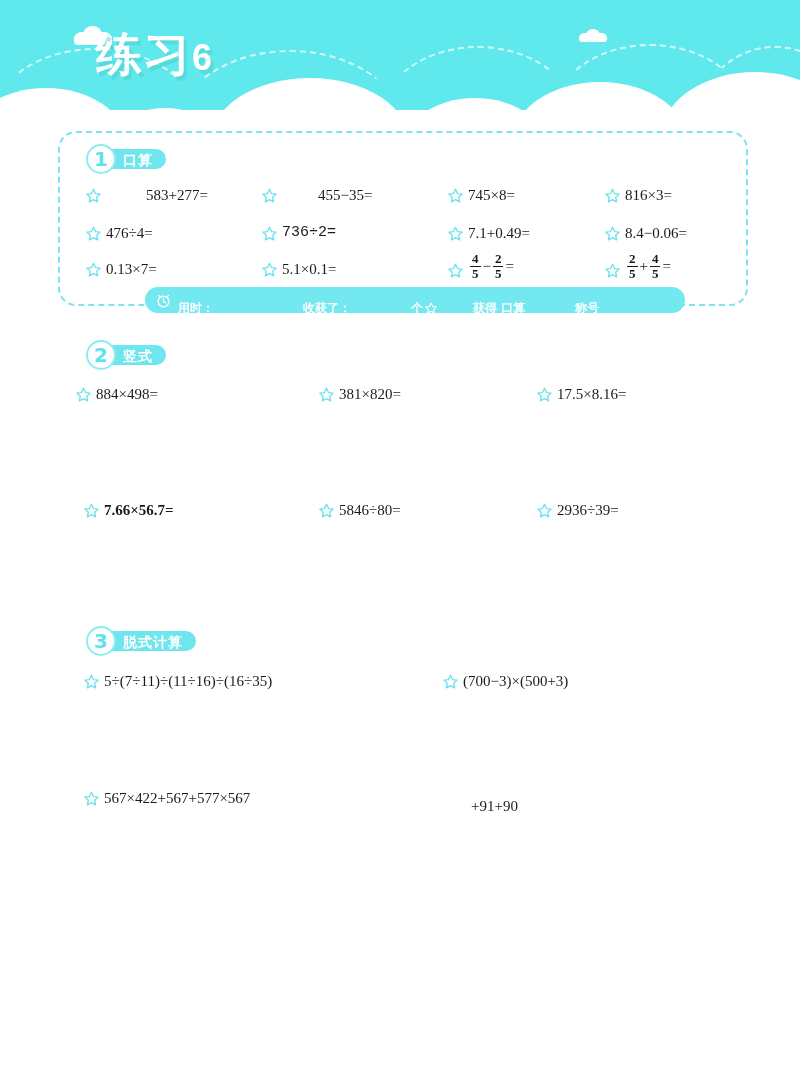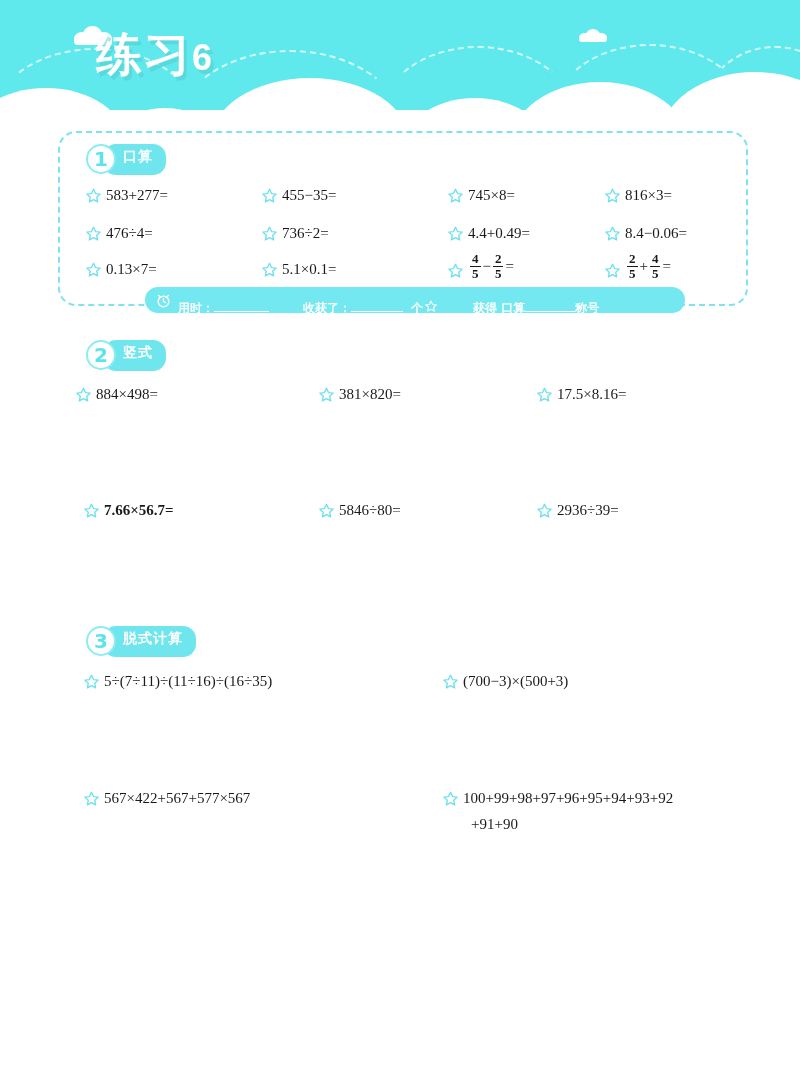--- a/index.html
+++ b/index.html
@@ -106,25 +106,25 @@
     font-size: 20px;
     color: #5fe3ea;
   }
   .badge .pill {
     position: relative;
     margin-left: -13px;
     padding: 3px 13px 3px 20px;
     background: #6fe6ee;
     border-radius: 13px;
     color: #ffffff;
-    font-family: Liberation Sans, sans-serif;
+    font-family: Liberation Mono, monospace;
     font-size: 14px;
     font-weight: bold;
     letter-spacing: 1px;
-    height: 31px;
+    height: 20px;
     line-height: 18px;
     white-space: nowrap;
   }
 
   
   .panel1 {
     position: absolute;
     left: 58px;
     top: 131px;
     width: 690px;
@@ -181,21 +181,21 @@
     font-family: "DejaVu Sans", sans-serif;
     font-size: 12px;
     font-weight: bold;
     padding-left: 10px;
   }
   .strip .clock {
     width: 17px; height: 17px;
     margin-right: 6px;
     flex: 0 0 auto;
   }
-  .strip .seg { display: inline-flex; white-space: nowrap; margin-top: 16px; }
+  .strip .seg { display: inline-flex; align-items: center; white-space: nowrap; margin-top: 16px; }
   .blank {
     display: inline-block;
     border-bottom: 1.5px solid #ffffff;
     height: 12px;
   }
   .w55 { width: 55px; }
   .w52 { width: 52px; }
   .w50 { width: 50px; }
   .sp20 { width: 34px; display:inline-block; }
   .sp6  { width: 8px; display:inline-block; }
@@ -240,27 +240,27 @@
     </div>
   </div>
 
   <div class="panel1"></div>
 
   <div class="badge" style="left:86px; top:146px;">
     <div class="circle">1</div>
     <div class="pill">口算</div>
   </div>
 
-  <div class="eq" style="left:86px; top:186px;">
+  <div class="eq" style="left:86px; top:186px;gap:40px;">
     <svg class="star" viewBox="0 0 24 24">
         <polygon points="12,2 15.2,8.9 22.6,9.8 17.2,14.9 18.6,22.2 12,18.6 5.4,22.2 6.8,14.9 1.4,9.8 8.8,8.9" fill="none" stroke="#6fe0ee" stroke-width="2.2" stroke-linejoin="round"></polygon>
       </svg>
     <span class="eq-text">583+277=</span>
   </div>
-  <div class="eq" style="left:262px; top:186px;">
+  <div class="eq" style="left:262px; top:186px;gap:36px;">
     <svg class="star" viewBox="0 0 24 24">
         <polygon points="12,2 15.2,8.9 22.6,9.8 17.2,14.9 18.6,22.2 12,18.6 5.4,22.2 6.8,14.9 1.4,9.8 8.8,8.9" fill="none" stroke="#6fe0ee" stroke-width="2.2" stroke-linejoin="round"></polygon>
       </svg>
     <span class="eq-text">455−35=</span>
   </div>
   <div class="eq" style="left:448px; top:186px;">
     <svg class="star" viewBox="0 0 24 24">
         <polygon points="12,2 15.2,8.9 22.6,9.8 17.2,14.9 18.6,22.2 12,18.6 5.4,22.2 6.8,14.9 1.4,9.8 8.8,8.9" fill="none" stroke="#6fe0ee" stroke-width="2.2" stroke-linejoin="round"></polygon>
       </svg>
     <span class="eq-text">745×8=</span>
@@ -271,31 +271,31 @@
       </svg>
     <span class="eq-text">816×3=</span>
   </div>
 
   <div class="eq" style="left:86px; top:224px;">
     <svg class="star" viewBox="0 0 24 24">
         <polygon points="12,2 15.2,8.9 22.6,9.8 17.2,14.9 18.6,22.2 12,18.6 5.4,22.2 6.8,14.9 1.4,9.8 8.8,8.9" fill="none" stroke="#6fe0ee" stroke-width="2.2" stroke-linejoin="round"></polygon>
       </svg>
     <span class="eq-text">476÷4=</span>
   </div>
-  <div class="eq" style="left:262px; top:224px;">
+  <div class="eq" style="left:262px; top:224px;font-family:Liberation Mono, monospace;">
     <svg class="star" viewBox="0 0 24 24">
         <polygon points="12,2 15.2,8.9 22.6,9.8 17.2,14.9 18.6,22.2 12,18.6 5.4,22.2 6.8,14.9 1.4,9.8 8.8,8.9" fill="none" stroke="#6fe0ee" stroke-width="2.2" stroke-linejoin="round"></polygon>
       </svg>
     <span class="eq-text">736÷2=</span>
   </div>
   <div class="eq" style="left:448px; top:224px;">
     <svg class="star" viewBox="0 0 24 24">
         <polygon points="12,2 15.2,8.9 22.6,9.8 17.2,14.9 18.6,22.2 12,18.6 5.4,22.2 6.8,14.9 1.4,9.8 8.8,8.9" fill="none" stroke="#6fe0ee" stroke-width="2.2" stroke-linejoin="round"></polygon>
       </svg>
-    <span class="eq-text">4.4+0.49=</span>
+    <span class="eq-text">7.1+0.49=</span>
   </div>
   <div class="eq" style="left:605px; top:224px;justify-content:space-between;">
     <svg class="star" viewBox="0 0 24 24">
         <polygon points="12,2 15.2,8.9 22.6,9.8 17.2,14.9 18.6,22.2 12,18.6 5.4,22.2 6.8,14.9 1.4,9.8 8.8,8.9" fill="none" stroke="#6fe0ee" stroke-width="2.2" stroke-linejoin="round"></polygon>
       </svg>
     <span class="eq-text">8.4−0.06=</span>
   </div>
 
   <div class="eq" style="left:86px; top:260px;">
     <svg class="star" viewBox="0 0 24 24">
@@ -435,24 +435,18 @@
     <span class="eq-text">(700−3)×(500+3)</span>
   </div>
 
   <div class="eq" style="left:84px; top:789px;">
     <svg class="star" viewBox="0 0 24 24">
         <polygon points="12,2 15.2,8.9 22.6,9.8 17.2,14.9 18.6,22.2 12,18.6 5.4,22.2 6.8,14.9 1.4,9.8 8.8,8.9" fill="none" stroke="#6fe0ee" stroke-width="2.2" stroke-linejoin="round"></polygon>
       </svg>
     <span class="eq-text">567×422+567+577×567</span>
   </div>
   <div class="eq" style="left:443px; top:789px; display:block;">
-    <div style="display:flex; align-items:center;">
-      <svg class="star" viewBox="0 0 24 24">
-          <polygon points="12,2 15.2,8.9 22.6,9.8 17.2,14.9 18.6,22.2 12,18.6 5.4,22.2 6.8,14.9 1.4,9.8 8.8,8.9" fill="none" stroke="#6fe0ee" stroke-width="2.2" stroke-linejoin="round"></polygon>
-        </svg>
-      <span class="eq-text">100+99+98+97+96+95+94+93+92</span>
-    </div>
     <div style="margin-left:28px; margin-top:8px;">
       <span class="eq-text">+91+90</span>
     </div>
   </div>
 
 </div>
 
 </body></html>

